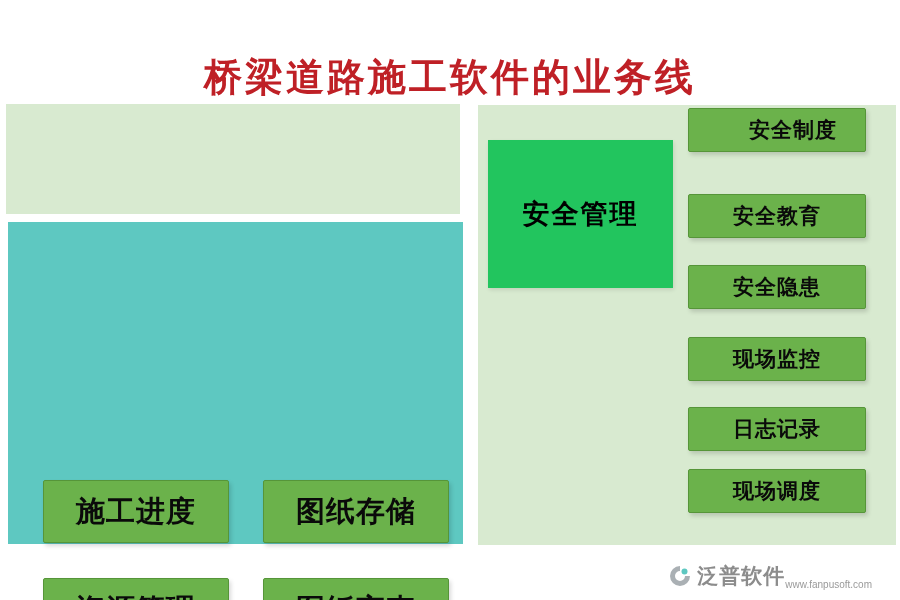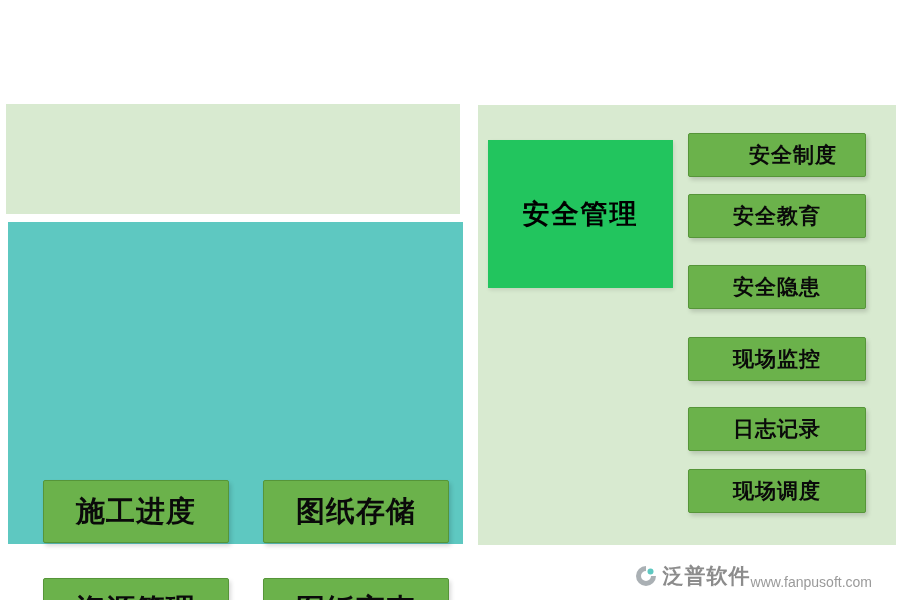--- a/index.html
+++ b/index.html
@@ -74,21 +74,21 @@
     cursor: pointer;
   }
 
   .btn-big { width: 186px; height: 63px; font-size: 29px; letter-spacing: 1px; }
   .col-1 { left: 35px; }
   .col-2 { left: 255px; }
   .row-1 { top: 258px; }
   .row-2 { top: 356px; }
 
   .btn-small { left: 688px; width: 178px; height: 44px; font-size: 21px; letter-spacing: 1px; }
-  .sr-1 { top: 133px; padding-left: 32px; }
+  .sr-1 { top: 108px; padding-left: 32px; }
   .sr-2 { top: 194px; }
   .sr-3 { top: 265px; }
   .sr-4 { top: 337px; }
   .sr-5 { top: 407px; }
   .sr-6 { top: 469px; }
 
   .footer-brand {
     position: absolute;
     right: 28px;
     bottom: 10px;
@@ -101,32 +101,33 @@
     align-items: center;
     gap: 6px;
   }
   .brand-name {
     font-size: 21px;
     font-weight: bold;
     color: #8c8c8c;
     letter-spacing: 1px;
   }
   .brand-url {
-    font-size: 14px;
+    font-size: 10px;
     color: #9a9a9a;
     font-family: "Liberation Sans", "DejaVu Sans", sans-serif;
     margin-top: 1px;
   }
   .brand-icon { width: 22px; height: 22px; display: inline-block; }
 </style>
 </head>
 <body>
 
 <div class="canvas">
 
+  <div class="page-title">桥梁道路施工软件的业务线</div>
 
   <div class="panel panel-light left-tabs-panel">
     <div class="white-box tab-box tab-1">施工管理</div>
     <div class="white-box tab-box tab-2">图纸管理</div>
   </div>
 
   <div class="panel panel-teal left-grid-panel">
     <div class="btn-green btn-big col-1 row-1">施工进度</div>
     <div class="btn-green btn-big col-2 row-1">图纸存储</div>
     <div class="btn-green btn-big col-1 row-2">资源管理</div>

